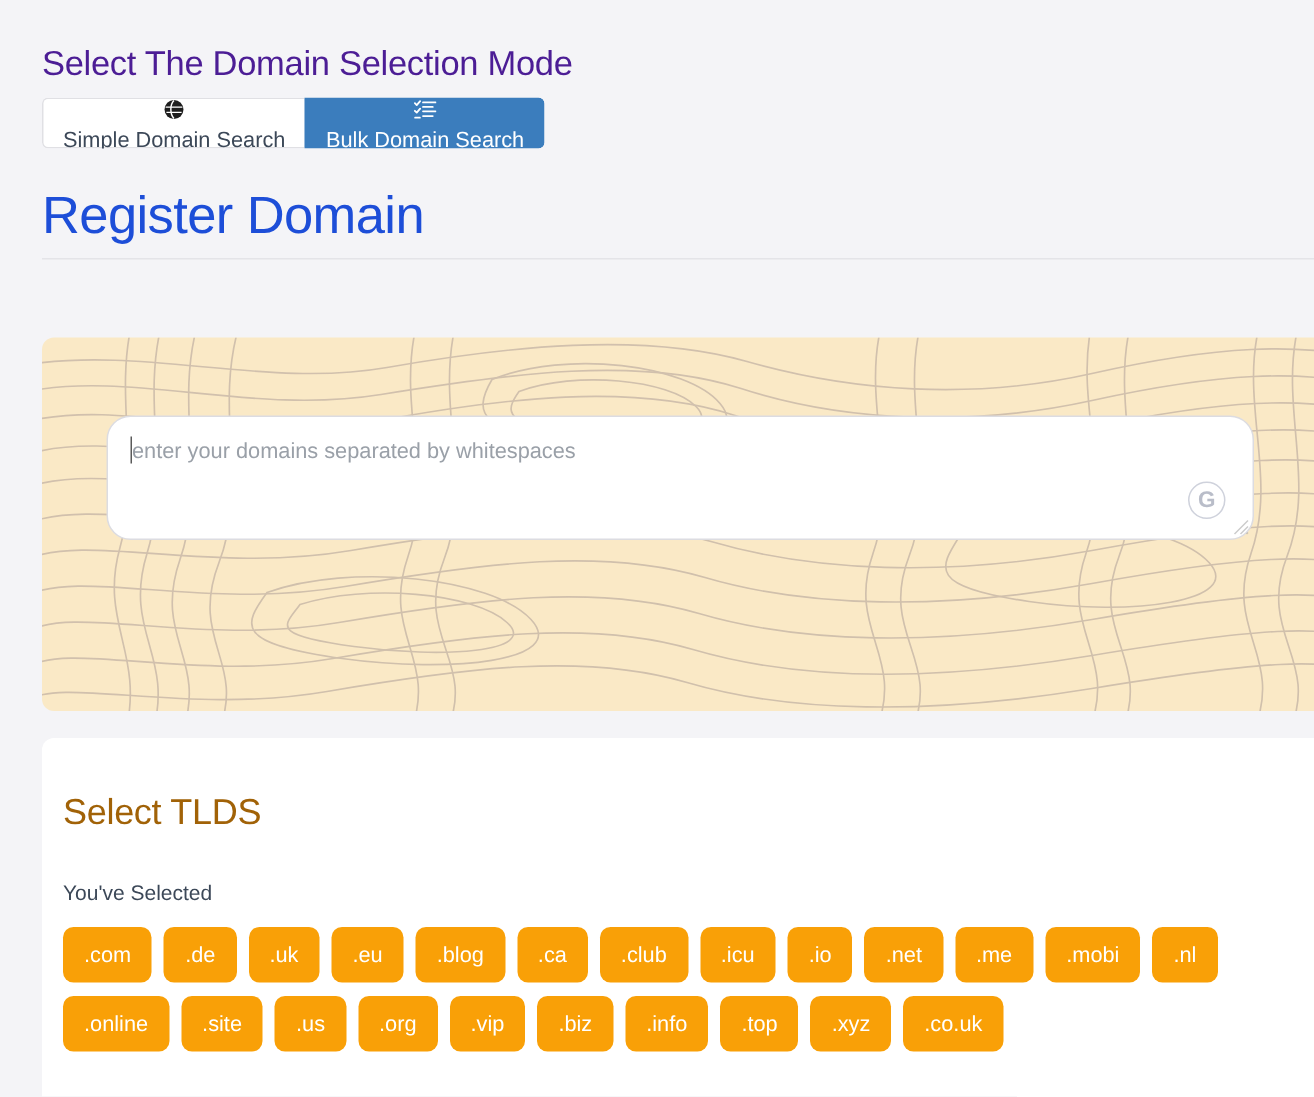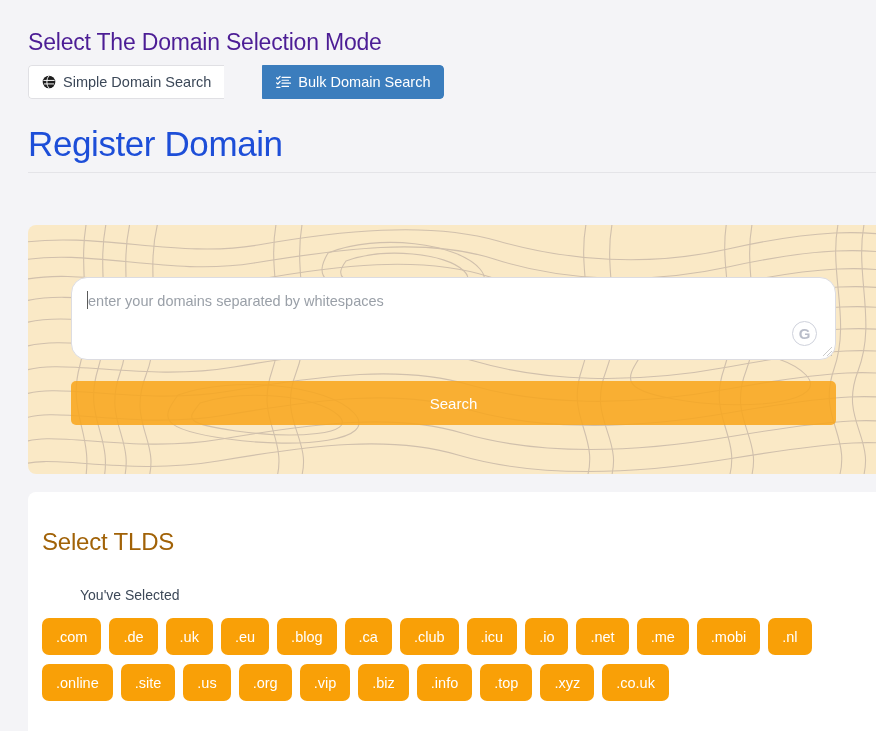--- a/index.html
+++ b/index.html
@@ -24,31 +24,31 @@
     position: absolute; left: 28px; top: 65px;
     display: flex; align-items: stretch;
     border-radius: 4px; overflow: hidden;
   }
   .tab {
     display: flex; align-items: center; gap: 7px;
     height: 34px; padding: 0 13px;
     font-size: 14.5px; line-height: 1;
     cursor: pointer; user-select: none;
     border: 1px solid #e0e0e4;
+    flex-direction: column;
   }
   .tab-simple {
     background: #ffffff; color: #3c4858;
     border-right: none;
     border-radius: 4px 0 0 4px;
   }
   .tab-bulk {
     background: #3b7dbd; color: #ffffff;
     border-color: #3b7dbd;
     border-radius: 0 4px 4px 0;
-    margin-left: 38px;
   }
   .tab .glyph { display: inline-flex; align-items: center; }
 
   
   .reg-title {
     position: absolute; left: 28px; top: 122px;
     font-size: 35px; font-weight: 400; color: #1d4ed8;
     line-height: 44px; letter-spacing: -0.4px;
   }
   .hr {
@@ -116,21 +116,21 @@
     border-radius: 8px 8px 0 0;
     overflow: hidden;
   }
   .card-title {
     position: absolute; left: 14px; top: 36px;
     font-size: 24px; font-weight: 400; color: #a16207;
     letter-spacing: -0.2px;
   }
   .selected-label {
     position: absolute; left: 14px; top: 95px;
-    font-size: 14px; color: #3c4858; margin-left: 38px;
+    font-size: 14px; color: #3c4858;
   }
   .tld-wrap {
     position: absolute; left: 14px; top: 126px;
     width: 840px;
     display: flex; flex-wrap: wrap;
     gap: 9px 8px;
   }
   .tld {
     display: inline-flex; align-items: center; justify-content: center;
     height: 37px; min-width: 38px; padding: 5px 14px;
@@ -211,21 +211,20 @@
 
     <div class="domains-box">
       <div class="caret"></div>
       <div class="placeholder">enter your domains separated by whitespaces</div>
       <div class="grammarly">G</div>
       <svg class="resize-grip" viewBox="0 0 12 12" aria-hidden="true">
         <path d="M11 2 L2 11 M11 6 L6 11 M11 10 L10 11" stroke="#9a9a9a" stroke-width="1" fill="none"></path>
       </svg>
     </div>
 
-    <button class="search-btn">Search</button>
   </div>
 
   <div class="card">
     <div class="card-title">Select TLDS</div>
     <div class="selected-label">You've Selected</div>
     <div class="tld-wrap">
         <div class="tld">.com</div>
         <div class="tld">.de</div>
         <div class="tld">.uk</div>
         <div class="tld">.eu</div>

